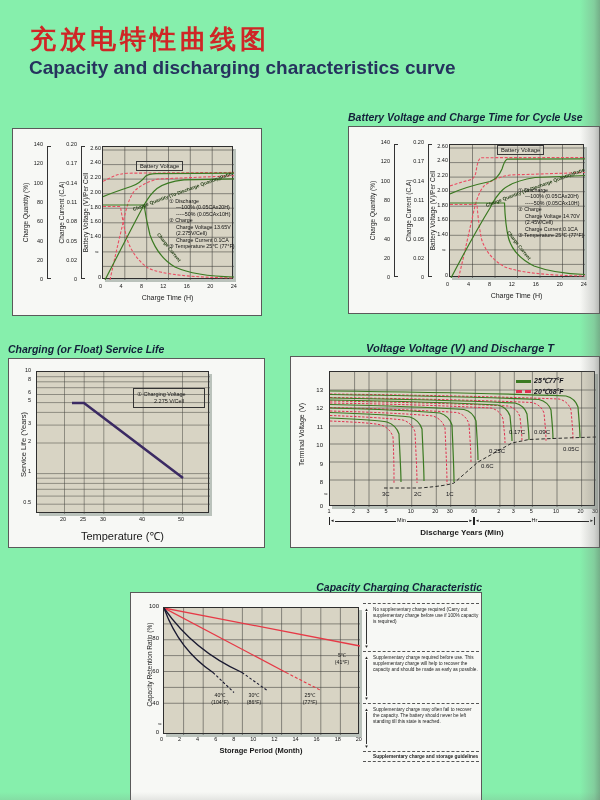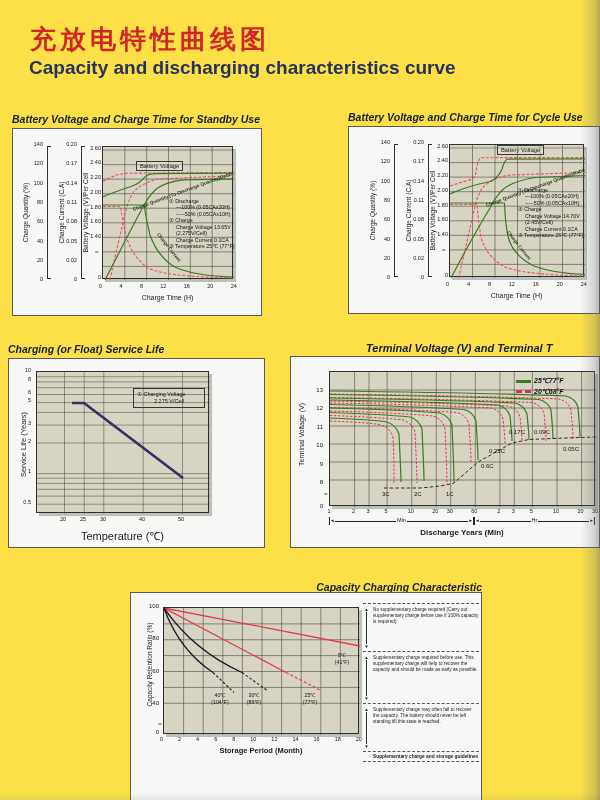--- a/index.html
+++ b/index.html
@@ -1,18 +1,18 @@
 <!DOCTYPE html>
 <html><head>
 <meta charset="utf-8">
 <style>
   *{margin:0;padding:0;box-sizing:border-box}
   html,body{width:600px;height:800px}
   body{background:#dfe1e0;font-family:"Liberation Sans",sans-serif;color:#151515}
-  .page{position:relative;width:600px;height:800px;background:#fde047;overflow:hidden}
+  .page{position:relative;width:600px;height:800px;background:#86efac;overflow:hidden}
   .h-zh{position:absolute;left:30px;top:22px;font-family:"DejaVu Serif",serif;font-size:26px;font-weight:bold;color:#cf2626;letter-spacing:4px}
   .h-en{position:absolute;left:29px;top:57px;font-size:19px;color:#26335e}
   .ctitle{position:absolute;font-style:italic;font-weight:bold;font-size:10.5px;color:#13203a;border-bottom:1.5px solid #3a3a3a;padding-bottom:3px;white-space:nowrap;overflow:hidden}
   .panel{position:absolute;background:#f7f8f5;border:1px solid #5a5a5a}
   .plot{position:absolute;background:#d8d4c4;border:1px solid #2f2f2f;box-shadow:3px 3px 0 rgba(110,128,118,.45)}
   .plot svg{position:absolute;left:0;top:0}
   .vcol{position:absolute;display:flex;flex-direction:column;justify-content:space-between;align-items:flex-end;font-size:5.5px;line-height:1}
   .hrow{position:absolute;display:flex;justify-content:space-between;font-size:5.5px;line-height:1}
   .rot{position:absolute;transform:rotate(-90deg);font-size:6.5px;text-align:center;white-space:nowrap;color:#222}
   .axisline{position:absolute;width:1px;background:#333}
@@ -48,21 +48,20 @@
   svg text{font-family:"Liberation Sans",sans-serif}
 </style>
 </head>
 <body>
 
 <div class="page">
 
   <h1 class="h-zh">充放电特性曲线图</h1>
   <h2 class="h-en">Capacity and discharging characteristics curve</h2>
 
-  <div class="ctitle" style="left:12px;top:113px;width:250px">Battery Voltage and Charge Time for Standby Use</div>
   <section class="panel" style="left:12px;top:128px;width:250px;height:188px">
     <div class="rot" style="left:-28px;top:80px;width:80px">Charge Quantity (%)</div>
     <div class="vcol" style="left:12px;top:13px;width:18px;height:141px">
         <span>140</span>
         <span>120</span>
         <span>100</span>
         <span>80</span>
         <span>60</span>
         <span>40</span>
         <span>20</span>
@@ -281,21 +280,21 @@
       </div>
     </div>
     <span class="tick" style="left:46px;top:158px;width:16px;text-align:center">20</span>
     <span class="tick" style="left:66px;top:158px;width:16px;text-align:center">25</span>
     <span class="tick" style="left:86px;top:158px;width:16px;text-align:center">30</span>
     <span class="tick" style="left:125px;top:158px;width:16px;text-align:center">40</span>
     <span class="tick" style="left:164px;top:158px;width:16px;text-align:center">50</span>
     <div class="xtitle" style="left:27px;top:169px;width:173px;font-size:11px">Temperature (℃)</div>
   </section>
 
-  <div class="ctitle" style="left:366px;top:342px;width:234px;font-size:11px">Terminal Voltage (V) and Terminal T</div>
+  <div class="ctitle" style="left:366px;top:342px;width:234px;font-size:11px">Voltage Voltage (V) and Discharge T</div>
   <section class="panel" style="left:290px;top:356px;width:310px;height:192px">
     <div class="rot" style="left:-40px;top:74px;width:100px;font-size:7px">Terminal Voltage (V)</div>
     <div class="vcol" style="left:16px;top:30px;width:16px;height:98px;font-size:6px">
         <span>13</span>
         <span>12</span>
         <span>11</span>
         <span>10</span>
         <span>9</span>
         <span>8</span>
       </div>

